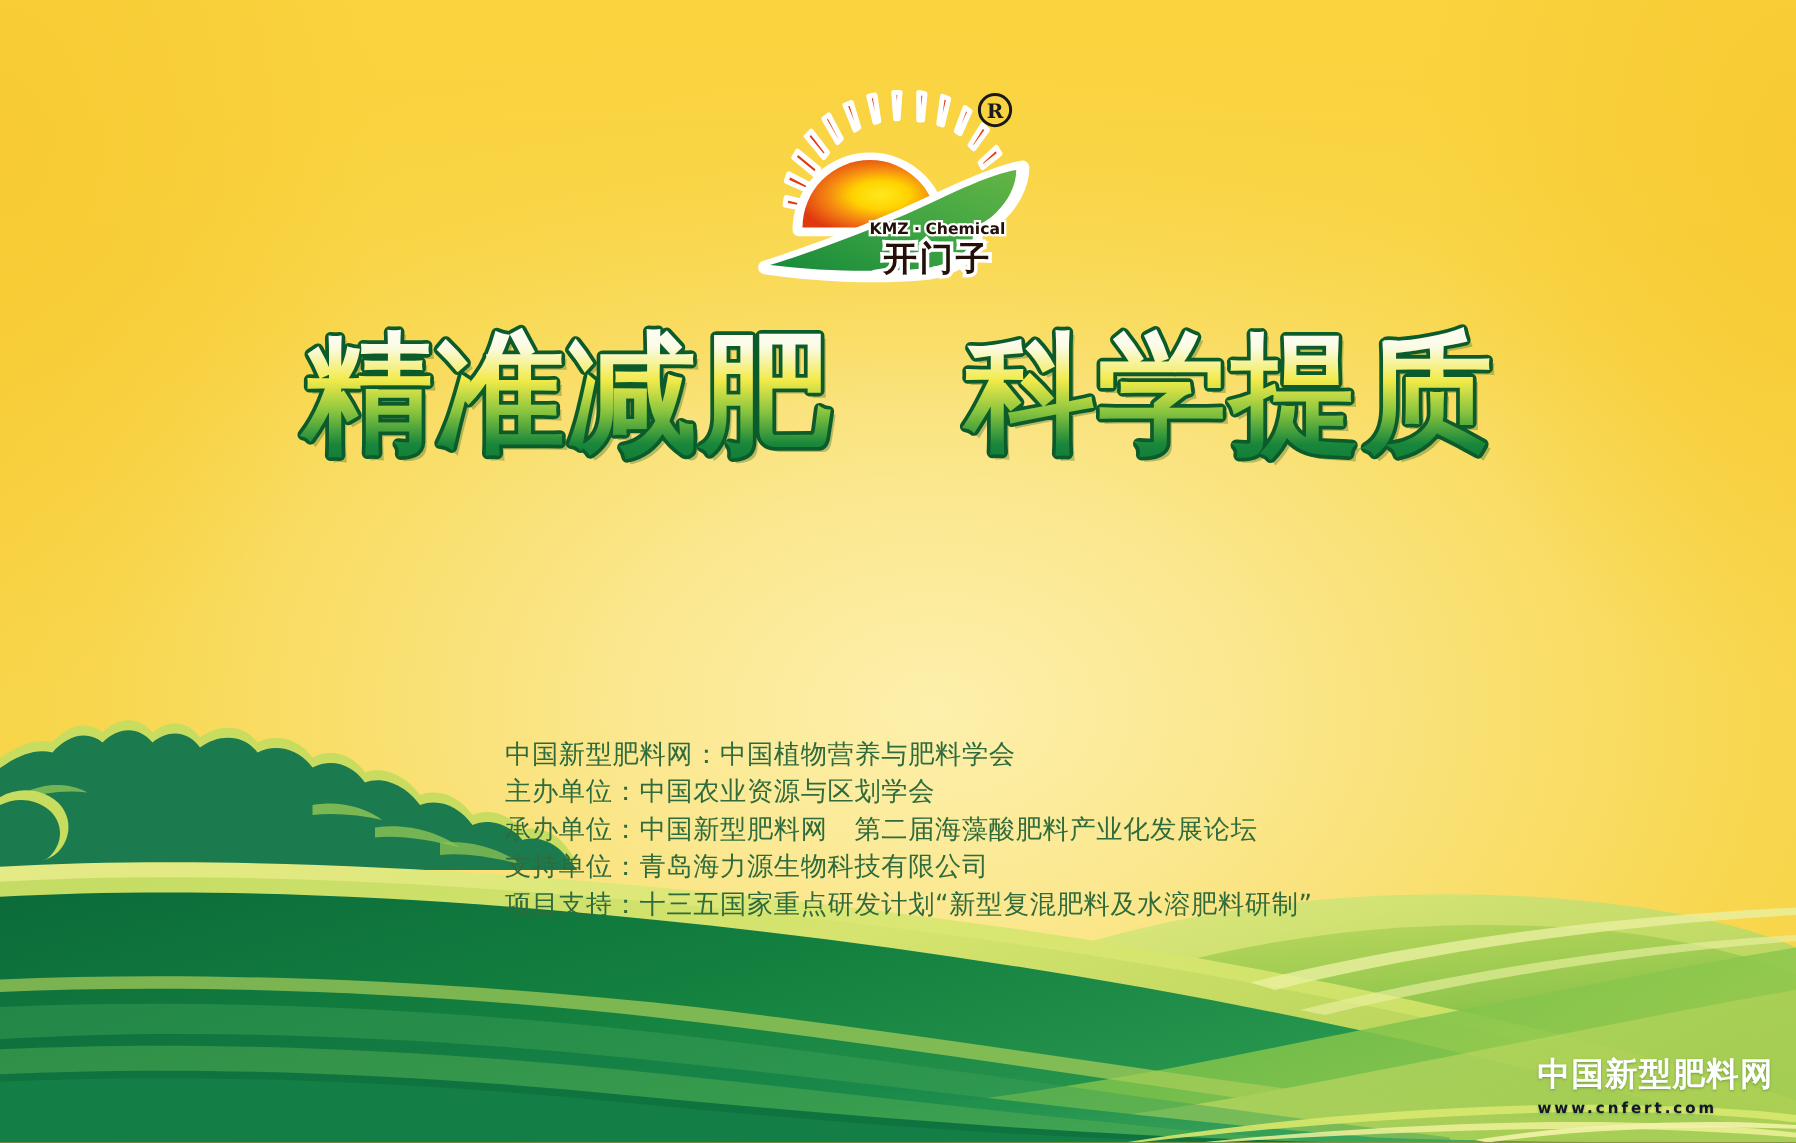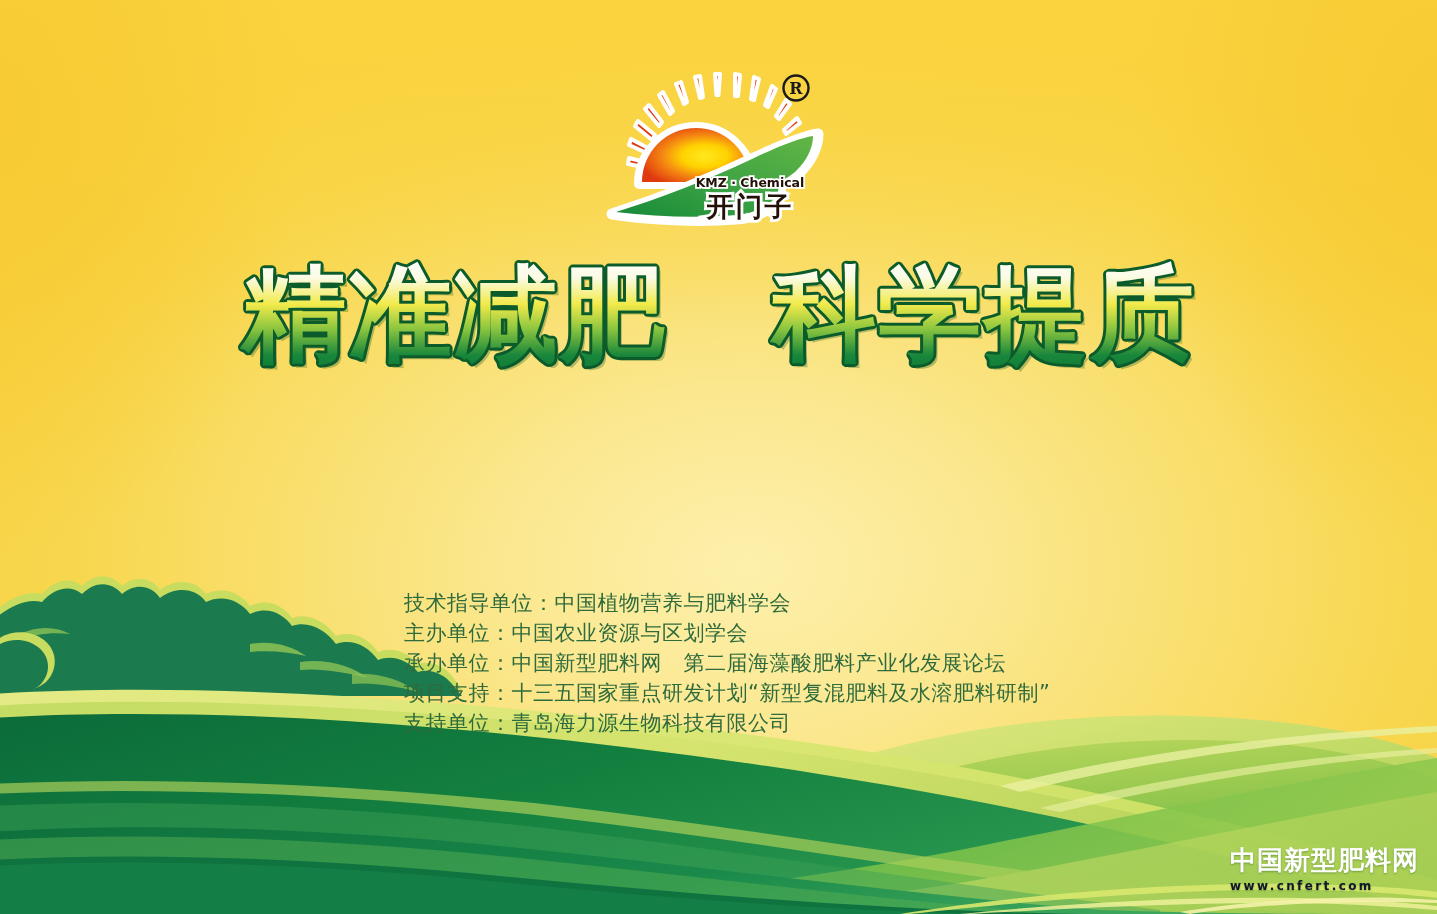--- a/index.html
+++ b/index.html
@@ -324,25 +324,25 @@
       </defs>
 
       <text id="hl-shadow" x="534" y="96" text-anchor="middle" font-family="DejaVu Sans, sans-serif" font-size="104" font-weight="bold" letter-spacing="2" fill="#3a6b2a" opacity="0.35">精准减肥　科学提质</text>
 
       <text id="hl-main" x="530" y="92" text-anchor="middle" font-family="DejaVu Sans, sans-serif" font-size="104" font-weight="bold" letter-spacing="2" fill="url(#hlG)" stroke="#0c5c2b" stroke-width="6" paint-order="stroke" stroke-linejoin="round">精准减肥　科学提质</text>
     </svg>
   </div>
 
 
   <div class="info-block">
-    <div class="info-line">技术指导单位：中国植物营养与肥料学会</div>
+    <div class="info-line">中国新型肥料网：中国植物营养与肥料学会</div>
     <div class="info-line">主办单位：中国农业资源与区划学会</div>
     <div class="info-line">承办单位：中国新型肥料网　第二届海藻酸肥料产业化发展论坛</div>
+    <div class="info-line">支持单位：青岛海力源生物科技有限公司</div>
     <div class="info-line">项目支持：十三五国家重点研发计划“新型复混肥料及水溶肥料研制”</div>
-    <div class="info-line">支持单位：青岛海力源生物科技有限公司</div>
   </div>
 
   <div class="watermark">
     <div class="wm-cn">中国新型肥料网</div>
     <div class="wm-url">www.cnfert.com</div>
   </div>
 
 </div>
 
 </body></html>

